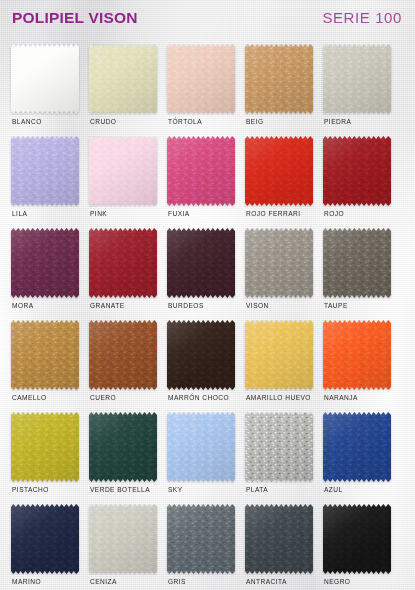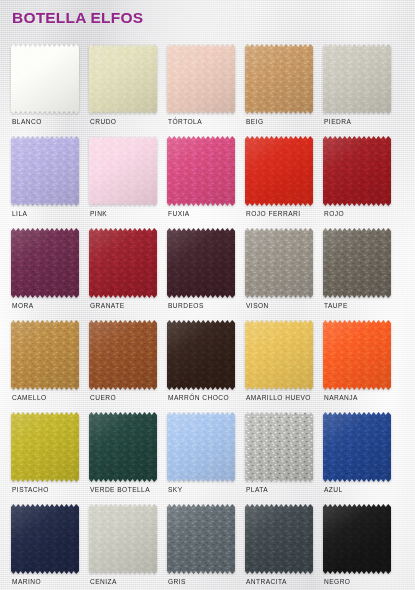--- a/index.html
+++ b/index.html
@@ -223,21 +223,22 @@
     white-space: nowrap;
     text-transform: uppercase;
   }
 </style>
 </head>
 <body>
 
 <div id="page">
 
   <div id="header">
-    <div id="brand-title">BOTELLA ELFOS</div>
+    <div id="brand-title">POLIPIEL VISON</div>
+    <div id="series-label">SERIE 100</div>
   </div>
 
   <div id="grid">
       <div class="swatch-cell" style="left: 11px; top: 2px;">
         <div class="swatch-chip-wrap">
           <div class="zigzag" style="background: rgb(253, 253, 250);">
             <div class="grain"></div>
             <div class="sheen"></div>
           </div>
         </div>

